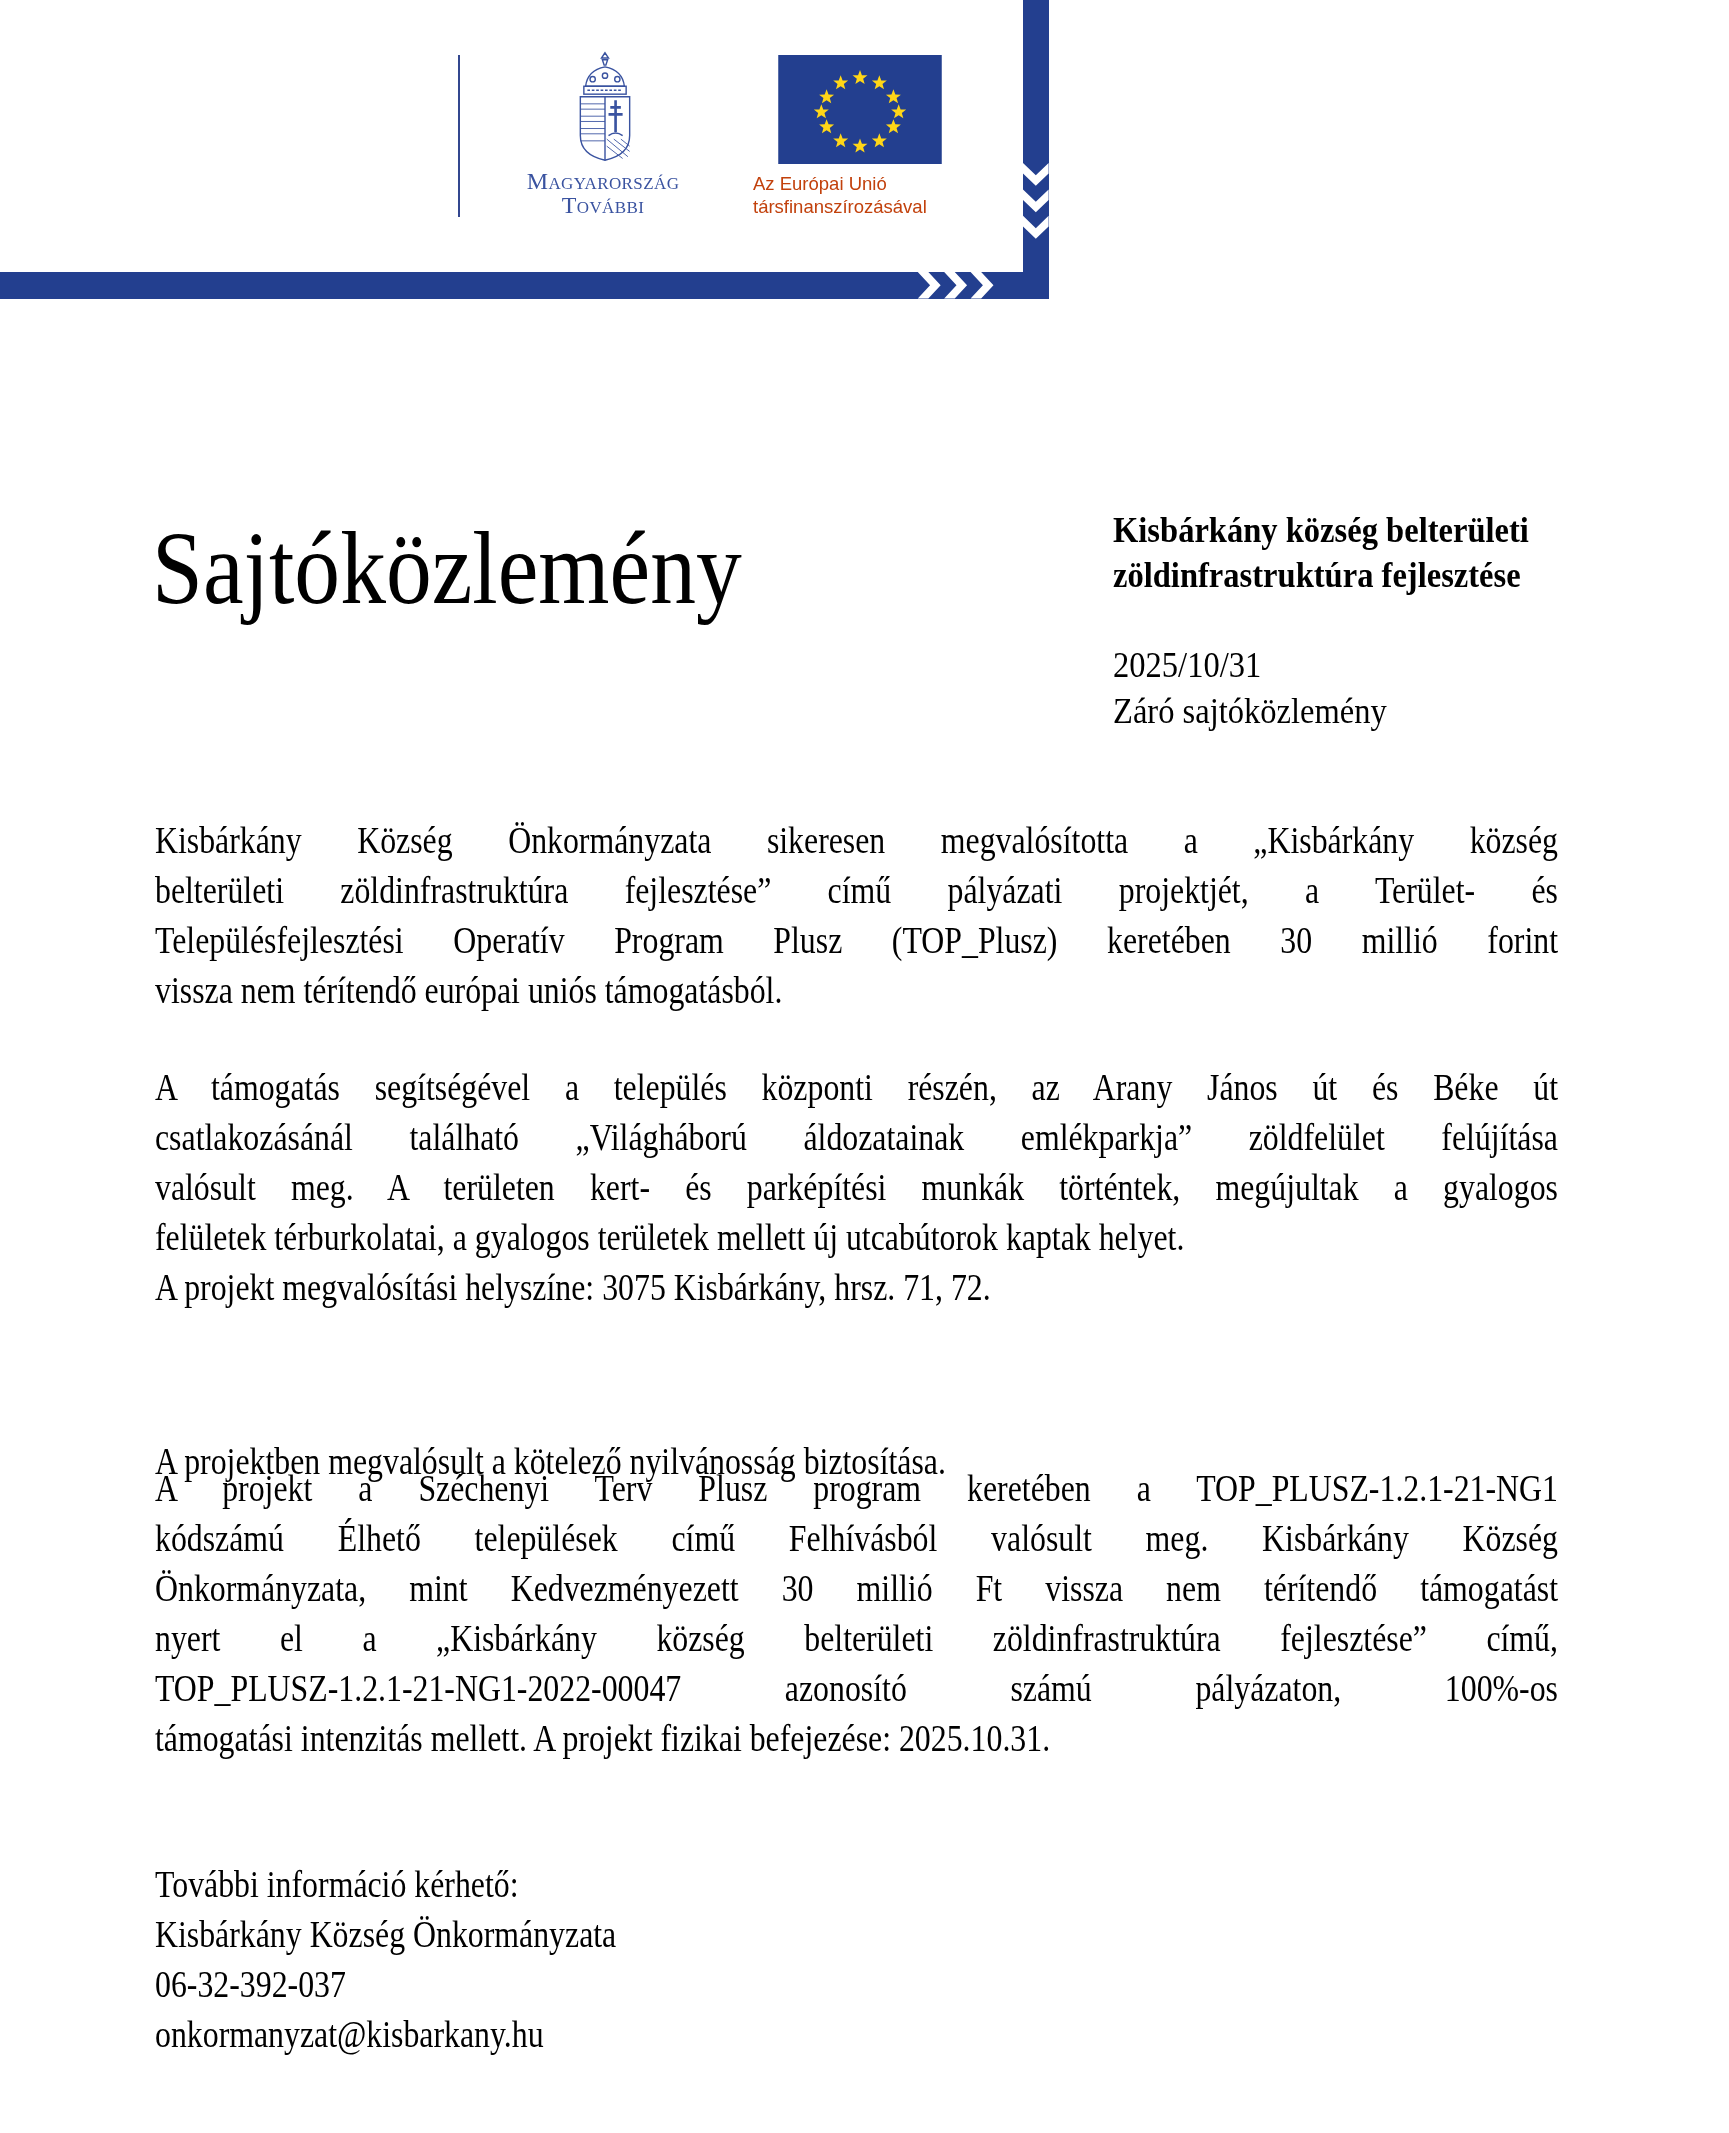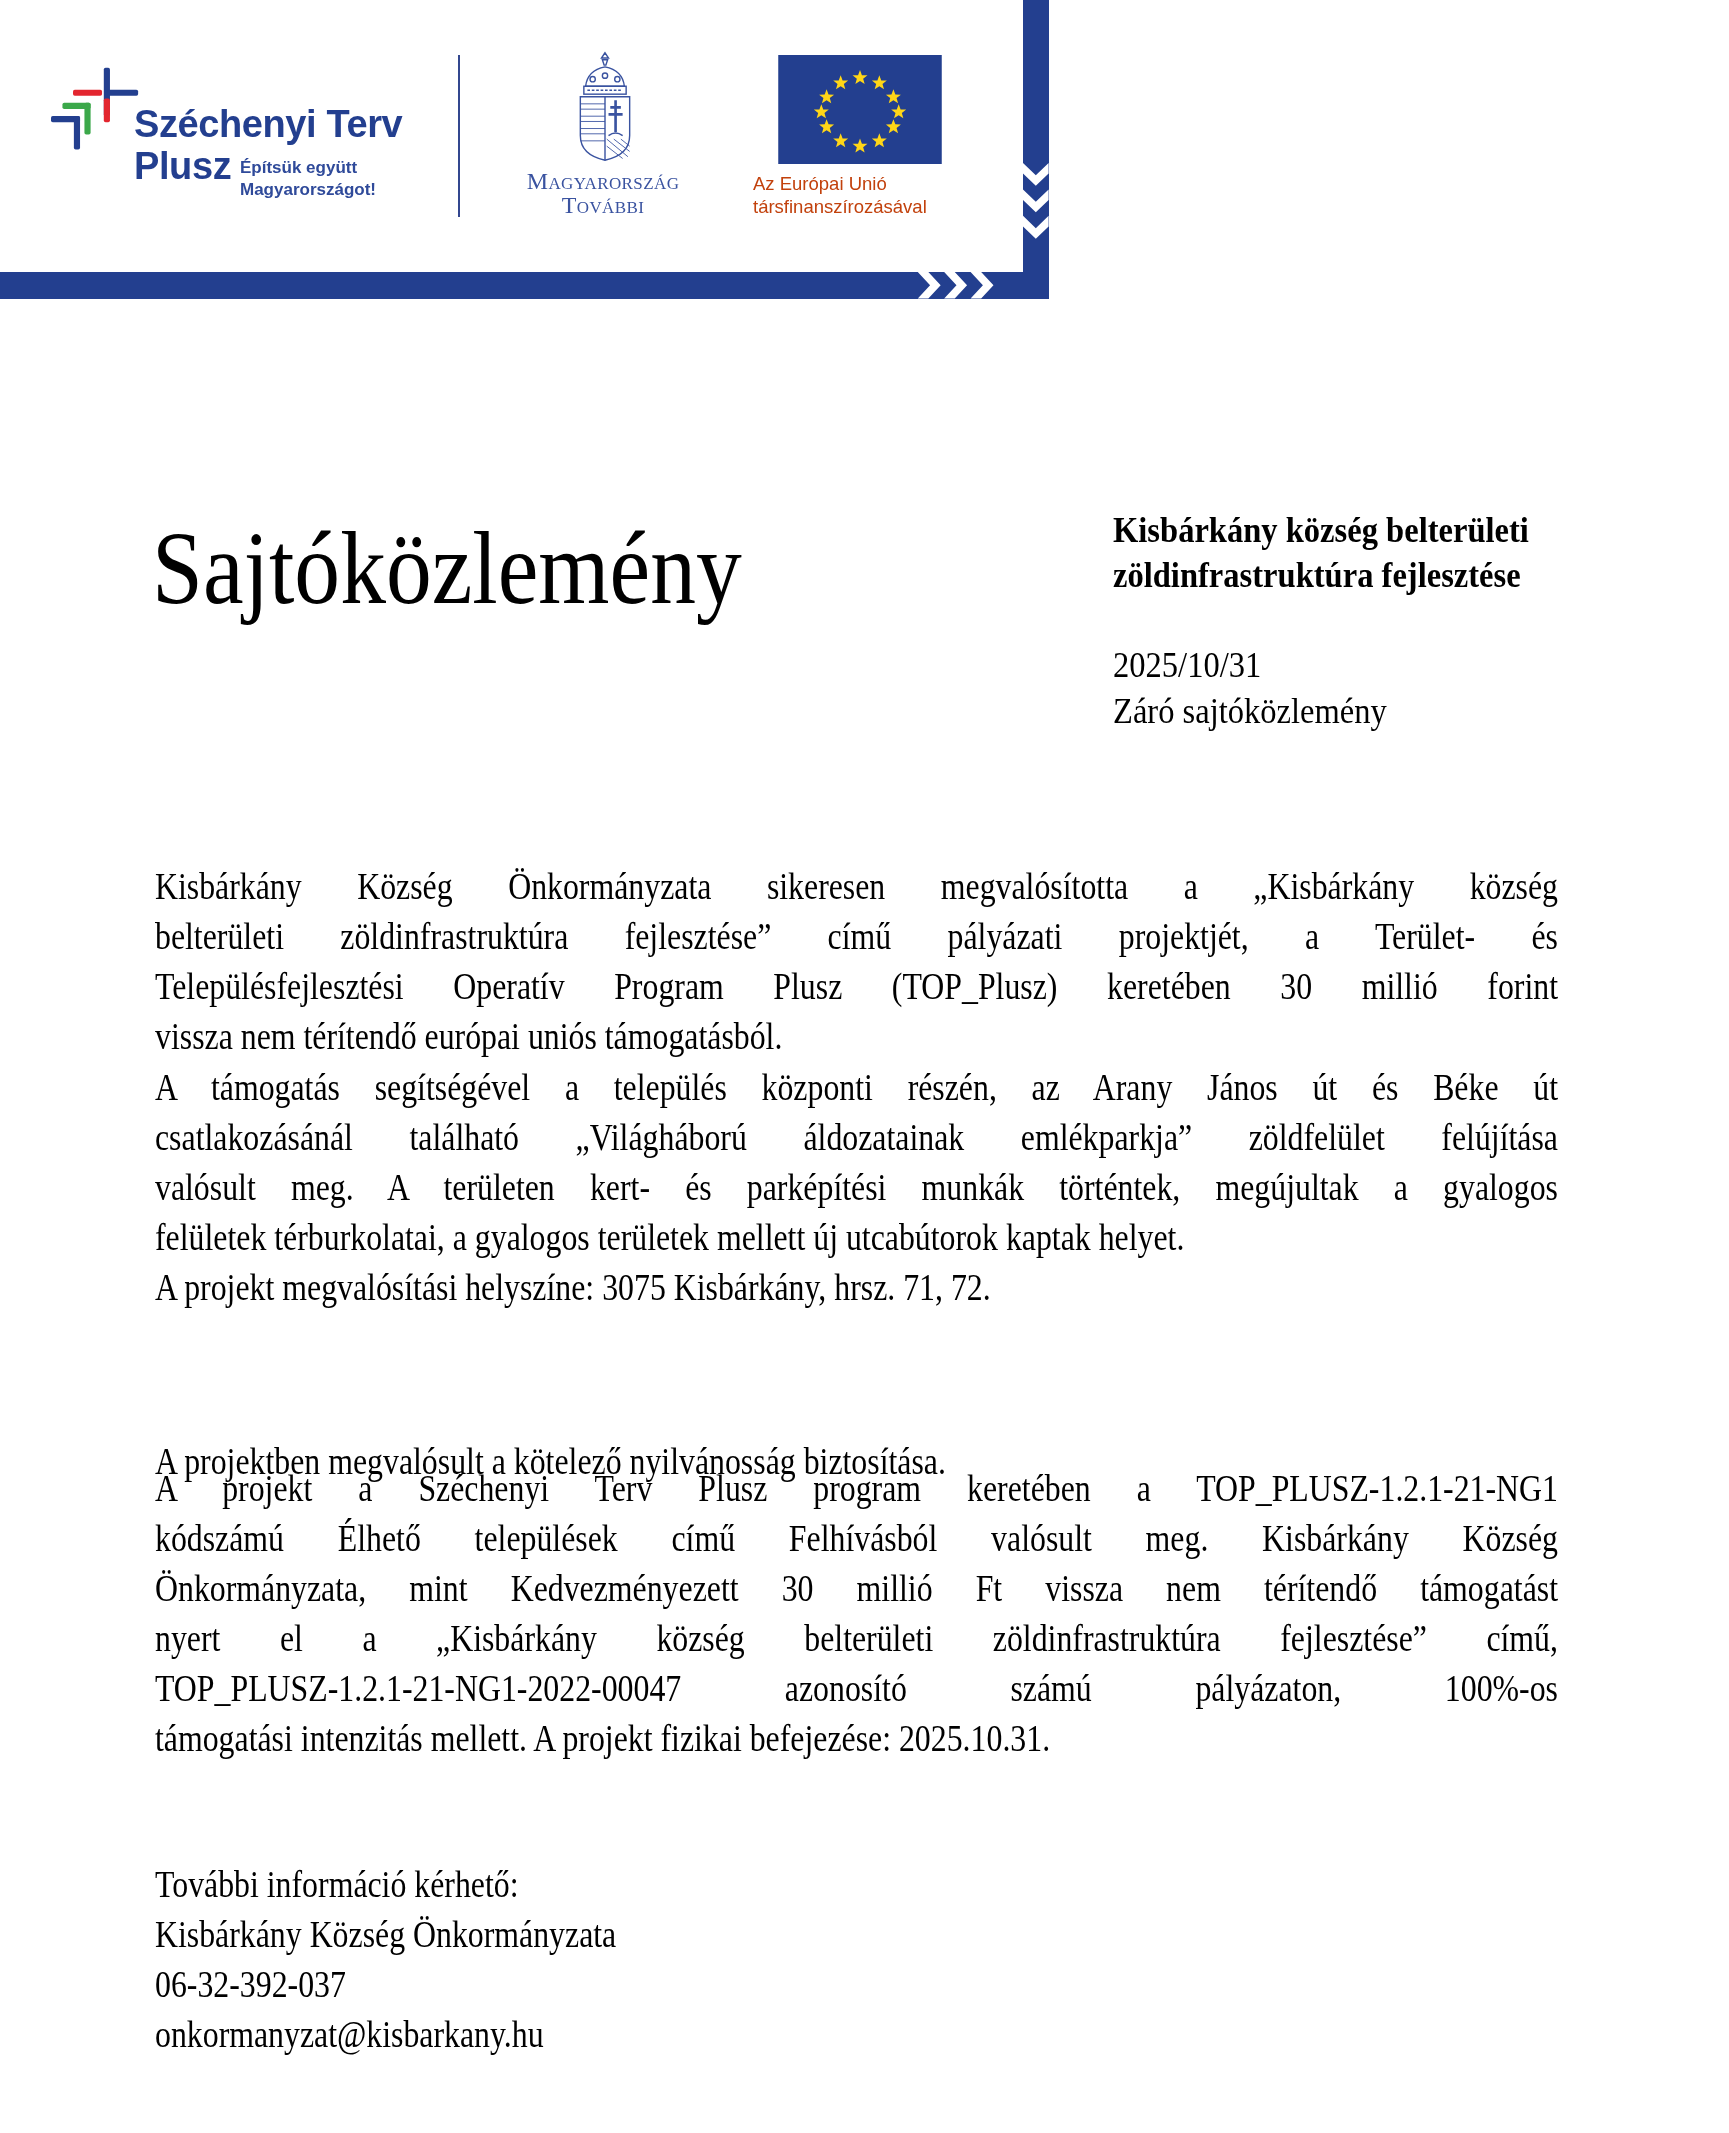--- a/index.html
+++ b/index.html
@@ -62,38 +62,20 @@
     <polygon points="2,0 14,0 28,15 14,30 2,30 16,15" fill="#ffffff"></polygon>
     <polygon points="32,0 44,0 58,15 44,30 32,30 46,15" fill="#ffffff"></polygon>
     <polygon points="62,0 74,0 88,15 74,30 62,30 76,15" fill="#ffffff"></polygon>
   </svg>
   <svg class="chev-v" viewBox="0 0 29 96">
     <polygon points="0,2 0,14 14.5,28 29,14 29,2 14.5,16" fill="#ffffff"></polygon>
     <polygon points="0,32 0,44 14.5,58 29,44 29,32 14.5,46" fill="#ffffff"></polygon>
     <polygon points="0,62 0,74 14.5,88 29,74 29,62 14.5,76" fill="#ffffff"></polygon>
   </svg>
 
-  <div class="logo-szt">
-    <svg class="szt-cross" viewBox="0 0 100 100">
-      <rect x="60" y="3" width="7" height="55" fill="#233f8f" rx="2"></rect>
-      <rect x="64" y="28" width="35" height="7" fill="#233f8f" rx="2"></rect>
-      <rect x="25" y="28" width="33" height="7" fill="#e3262f" rx="2"></rect>
-      <rect x="60" y="38" width="7" height="27" fill="#e3262f" rx="2"></rect>
-      <rect x="13" y="43" width="32" height="7" fill="#3ba84a" rx="2"></rect>
-      <rect x="38" y="43" width="7" height="36" fill="#3ba84a" rx="2"></rect>
-      <rect x="0" y="58" width="33" height="7" fill="#233f8f" rx="2"></rect>
-      <rect x="26" y="58" width="7" height="38" fill="#233f8f" rx="2"></rect>
-    </svg>
-    <div class="szt-title">Széchenyi Terv</div>
-    <div class="szt-plusz">Plusz</div>
-    <div class="szt-tag">
-      <div>Építsük együtt</div>
-      <div>Magyarországot!</div>
-    </div>
-  </div>
 
   <div class="divider"></div>
 
   <div class="logo-gov">
     <svg class="gov-arms" viewBox="0 0 68 126" fill="none" stroke="#3a53a0" stroke-width="1.6">
       <path d="M34 2 l-4 6 h8 z M31 10 l6 0 l-2 6 h-2 z"></path>
       <path d="M12 40 Q14 22 34 18 Q54 22 56 40 Z"></path>
       <circle cx="20" cy="32" r="3"></circle>
         <circle cx="34" cy="28" r="3"></circle>
         <circle cx="48" cy="32" r="3"></circle>
@@ -143,21 +125,21 @@
   <div class="project-title">
     <div>Kisbárkány község belterületi</div>
     <div>zöldinfrastruktúra fejlesztése</div>
   </div>
   <div class="meta">
     <div>2025/10/31</div>
     <div>Záró sajtóközlemény</div>
   </div>
 </div>
 
-<div class="para" style="top:816px;margin-top:46px;">
+<div class="para" style="top:816px;">
   <div class="p-inner">
     <span class="line just">Kisbárkány Község Önkormányzata sikeresen megvalósította a „Kisbárkány község</span>
     <span class="line just">belterületi zöldinfrastruktúra fejlesztése” című pályázati projektjét, a Terület- és</span>
     <span class="line just">Településfejlesztési Operatív Program Plusz (TOP_Plusz) keretében 30 millió forint</span>
     <span class="line">vissza nem térítendő európai uniós támogatásból.</span>
   </div>
 </div>
 
 <div class="para" style="top:1063px;">
   <div class="p-inner">

